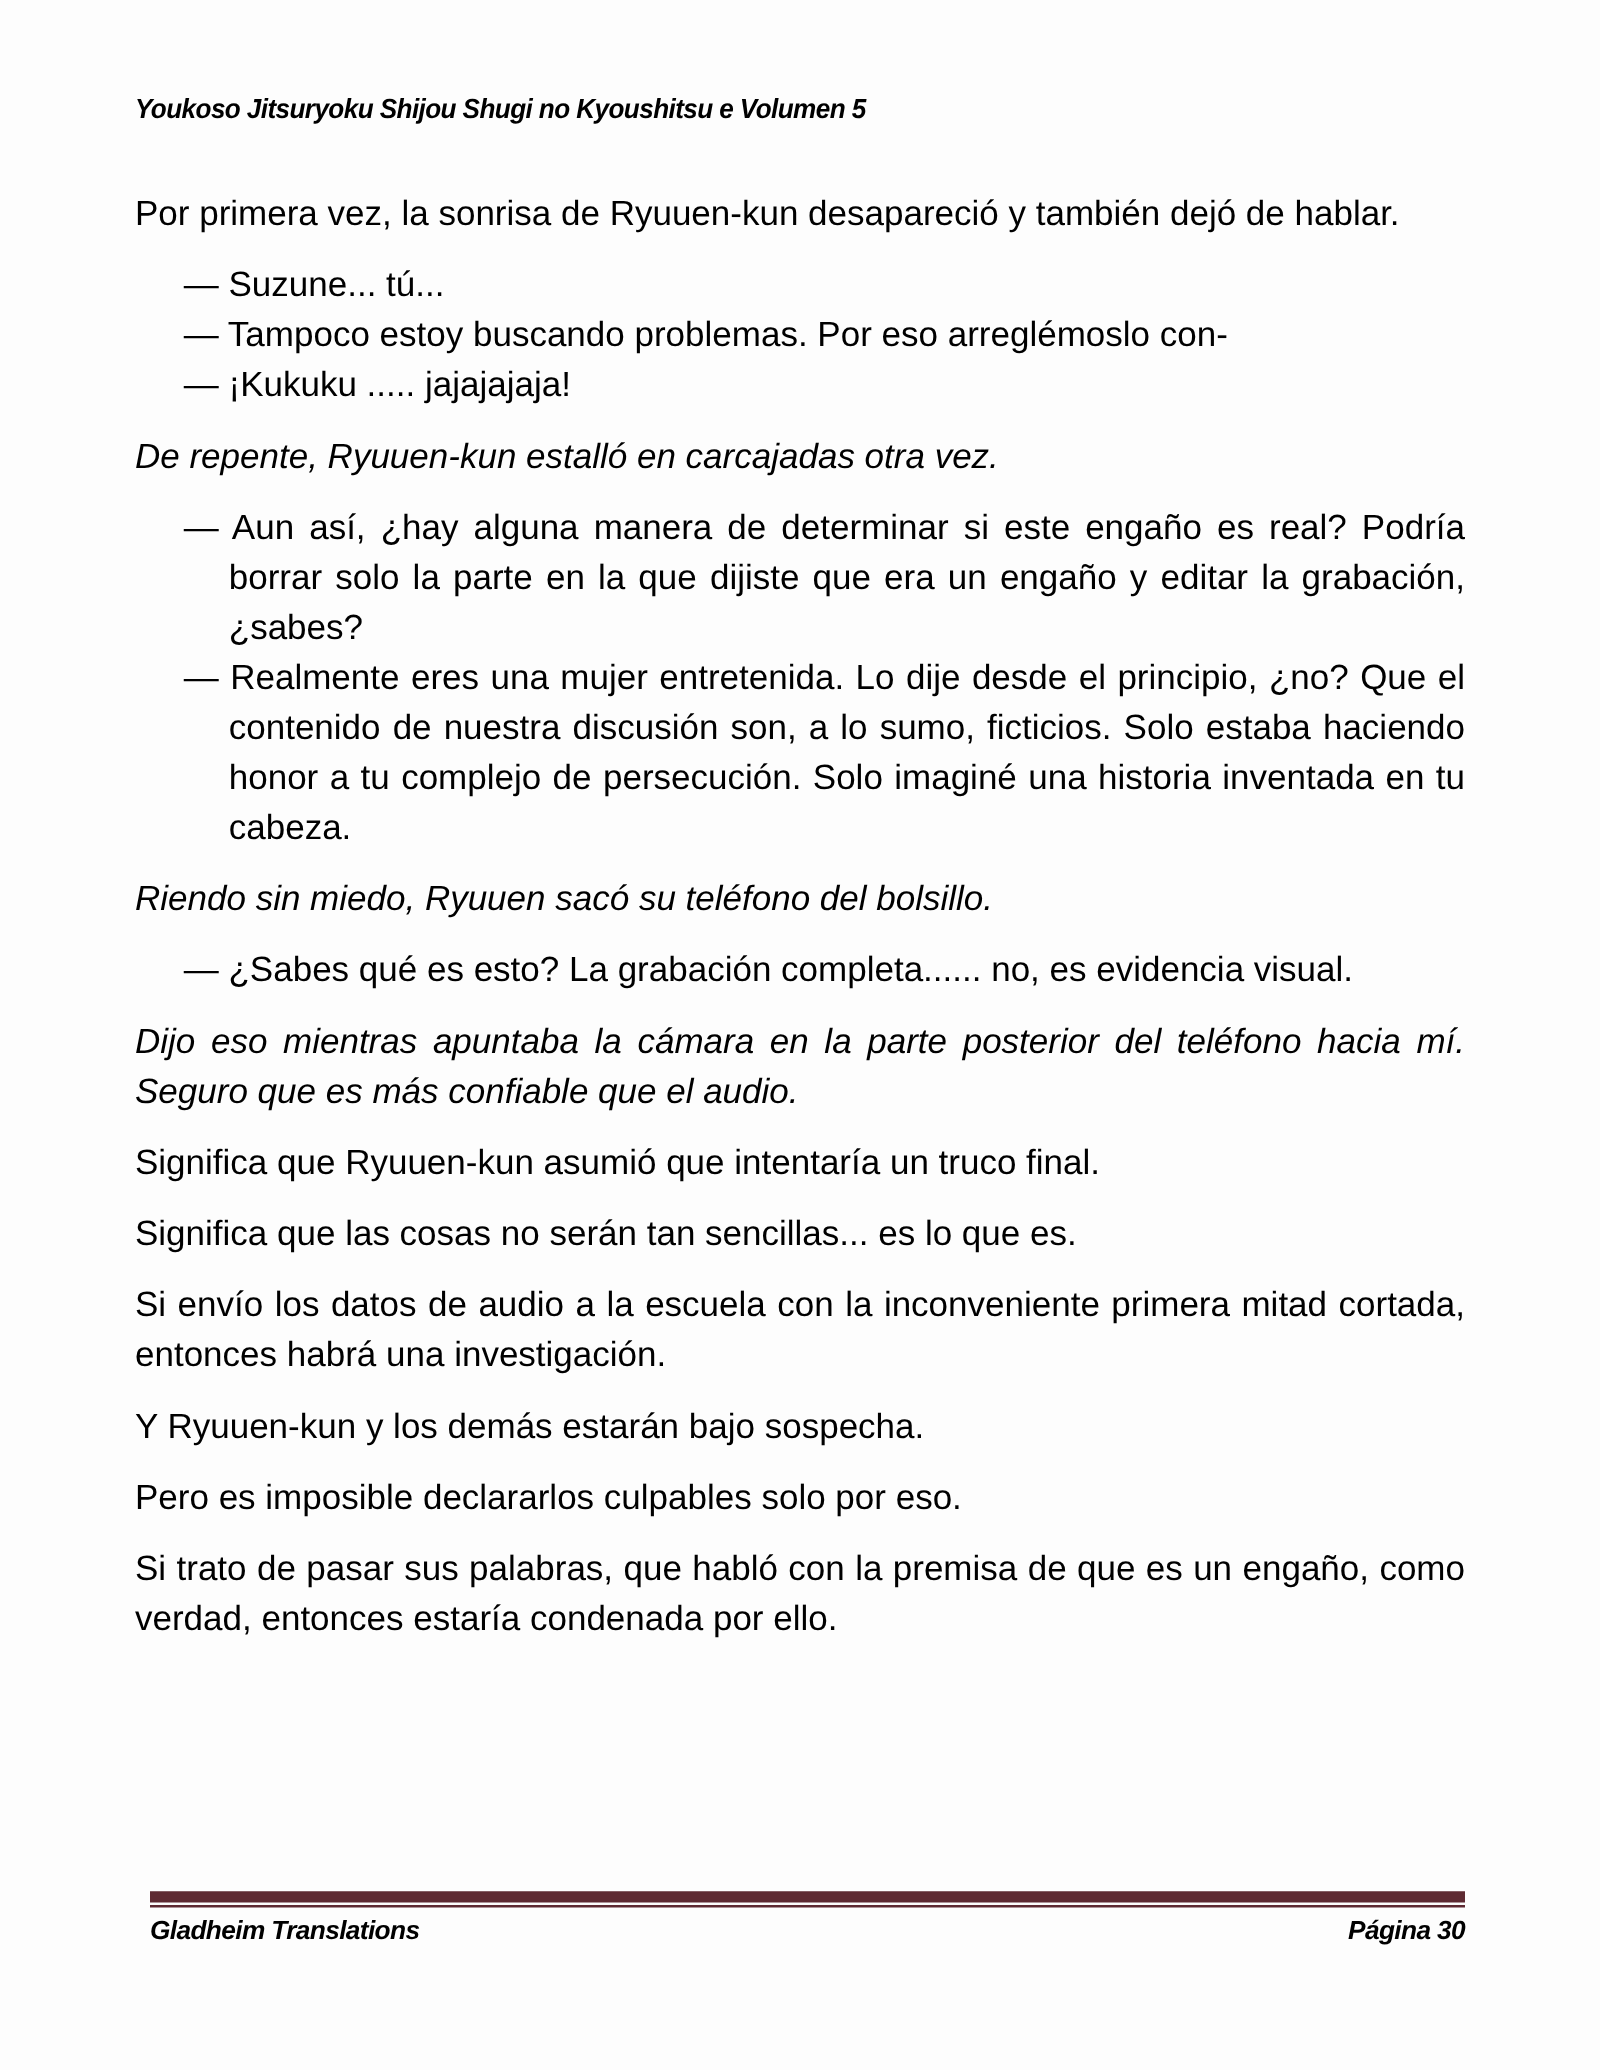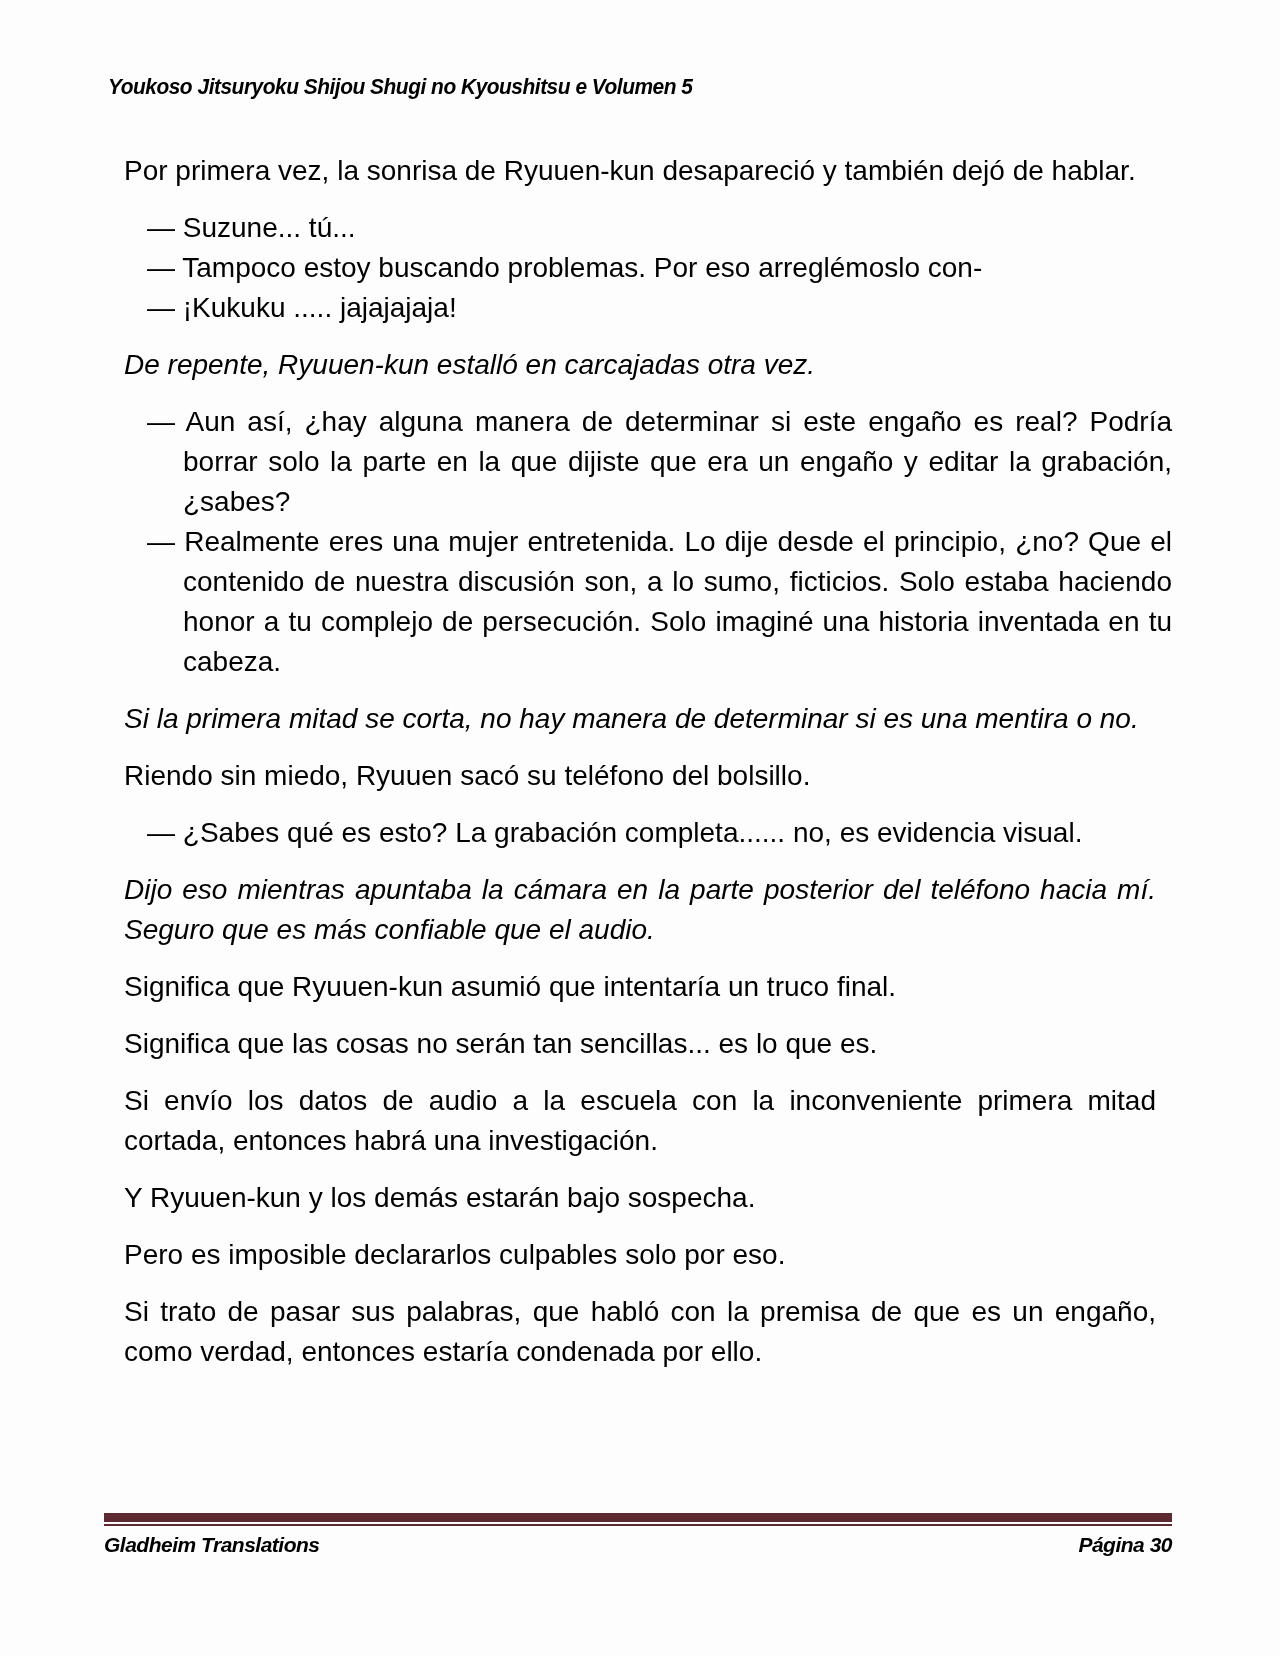--- a/index.html
+++ b/index.html
@@ -36,34 +36,34 @@
   .doc-main {
     position: absolute;
     top: 134px;
     left: 108px;
     width: 1064px;
   }
   p.para {
     font-size: 28px;
     line-height: 40px;
     text-align: justify;
-    margin: 17px 16px;
+    margin: 17px 0;
   }
   p.para.dialogue {
     margin: 0;
     padding-left: 75px;
     text-indent: -36px;
   }
   
   p.para.body + p.para.dialogue { margin-top: 17px; }
   p.para.dialogue + p.para.body { margin-top: 17px; font-style: italic; }
   p.para:first-child { margin-top: 17px; }
   .doc-footer {
     position: absolute;
-    left: 104px;
+    left: 120px;
     right: 108px;
     top: 1513px;
     text-align: right;
   }
   .footer-rule-thick {
     height: 9px;
     background: #5e2a32;
   }
   .footer-rule-thin {
     margin-top: 2px;
@@ -96,21 +96,20 @@
   </div>
 
   <div class="doc-main">
     <p class="para body">Por primera vez, la sonrisa de Ryuuen-kun desapareció y también dejó de hablar.</p>
     <p class="para dialogue">— Suzune... tú...</p>
     <p class="para dialogue">— Tampoco estoy buscando problemas. Por eso arreglémoslo con-</p>
     <p class="para dialogue">— ¡Kukuku ..... jajajajaja!</p>
     <p class="para body">De repente, Ryuuen-kun estalló en carcajadas otra vez.</p>
     <p class="para dialogue">— Aun así, ¿hay alguna manera de determinar si este engaño es real? Podría borrar solo la parte en la que dijiste que era un engaño y editar la grabación, ¿sabes?</p>
     <p class="para dialogue">— Realmente eres una mujer entretenida. Lo dije desde el principio, ¿no? Que el contenido de nuestra discusión son, a lo sumo, ficticios. Solo estaba haciendo honor a tu complejo de persecución. Solo imaginé una historia inventada en tu cabeza.</p>
-    <p class="para body">Si la primera mitad se corta, no hay manera de determinar si es una mentira o no.</p>
     <p class="para body">Riendo sin miedo, Ryuuen sacó su teléfono del bolsillo.</p>
     <p class="para dialogue">— ¿Sabes qué es esto? La grabación completa...... no, es evidencia visual.</p>
     <p class="para body">Dijo eso mientras apuntaba la cámara en la parte posterior del teléfono hacia mí. Seguro que es más confiable que el audio.</p>
     <p class="para body">Significa que Ryuuen-kun asumió que intentaría un truco final.</p>
     <p class="para body">Significa que las cosas no serán tan sencillas... es lo que es.</p>
     <p class="para body">Si envío los datos de audio a la escuela con la inconveniente primera mitad cortada, entonces habrá una investigación.</p>
     <p class="para body">Y Ryuuen-kun y los demás estarán bajo sospecha.</p>
     <p class="para body">Pero es imposible declararlos culpables solo por eso.</p>
     <p class="para body">Si trato de pasar sus palabras, que habló con la premisa de que es un engaño, como verdad, entonces estaría condenada por ello.</p>
   </div>

